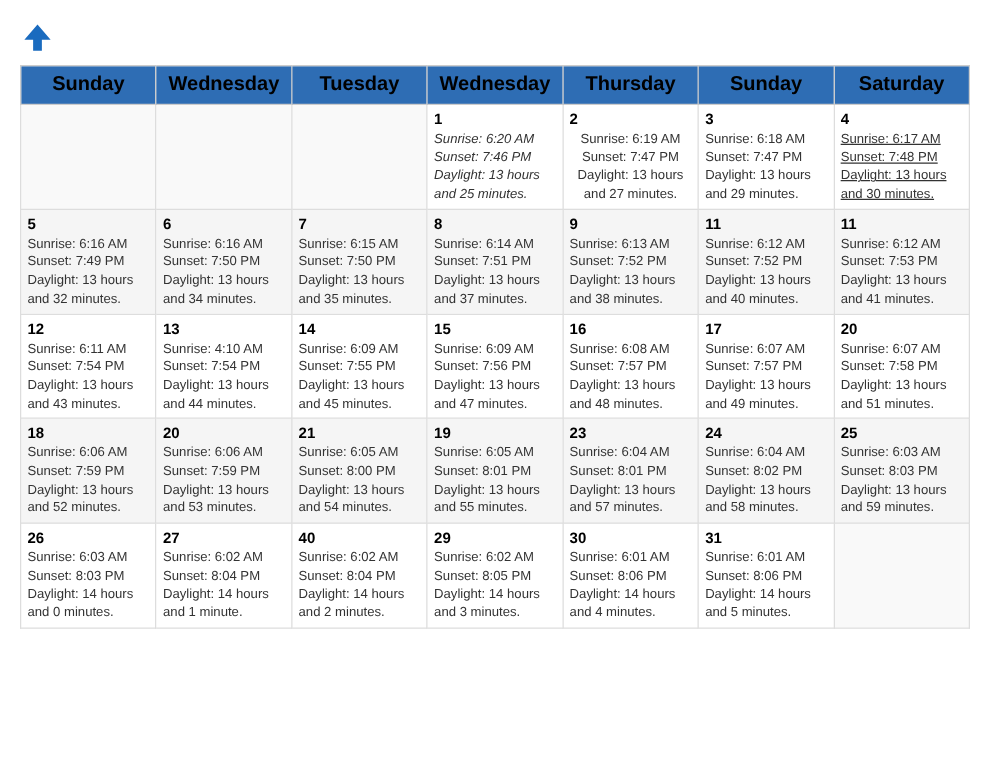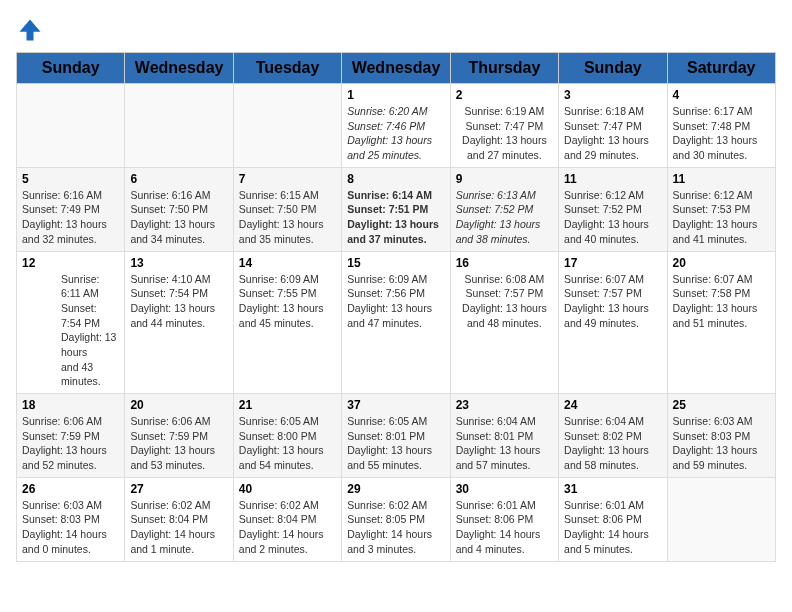--- a/index.html
+++ b/index.html
@@ -138,21 +138,21 @@
         </td>
         <td>
           <span class="day-num">3</span>
           <div class="day-info" style="white-space: pre-line;">Sunrise: 6:18 AM
 Sunset: 7:47 PM
 Daylight: 13 hours
 and 29 minutes.</div>
         </td>
         <td>
           <span class="day-num">4</span>
-          <div class="day-info" style="white-space: pre-line;">Sunrise: 6:17 AM
+          <div class="day-info" style="white-space: pre-line; text-decoration: underline;">Sunrise: 6:17 AM
 Sunset: 7:48 PM
 Daylight: 13 hours
 and 30 minutes.</div>
         </td>
       </tr>
       <tr>
         <td>
           <span class="day-num">5</span>
           <div class="day-info" style="white-space: pre-line;">Sunrise: 6:16 AM
 Sunset: 7:49 PM
@@ -168,28 +168,28 @@
         </td>
         <td>
           <span class="day-num">7</span>
           <div class="day-info" style="white-space: pre-line;">Sunrise: 6:15 AM
 Sunset: 7:50 PM
 Daylight: 13 hours
 and 35 minutes.</div>
         </td>
         <td>
           <span class="day-num">8</span>
-          <div class="day-info" style="white-space: pre-line; font-weight: bold;">Sunrise: 6:14 AM
+          <div class="day-info" style="white-space: pre-line;">Sunrise: 6:14 AM
 Sunset: 7:51 PM
 Daylight: 13 hours
 and 37 minutes.</div>
         </td>
         <td>
           <span class="day-num">9</span>
-          <div class="day-info" style="white-space: pre-line; font-style: italic;">Sunrise: 6:13 AM
+          <div class="day-info" style="white-space: pre-line;">Sunrise: 6:13 AM
 Sunset: 7:52 PM
 Daylight: 13 hours
 and 38 minutes.</div>
         </td>
         <td>
           <span class="day-num">11</span>
           <div class="day-info" style="white-space: pre-line;">Sunrise: 6:12 AM
 Sunset: 7:52 PM
 Daylight: 13 hours
 and 40 minutes.</div>
@@ -198,21 +198,21 @@
           <span class="day-num">11</span>
           <div class="day-info" style="white-space: pre-line;">Sunrise: 6:12 AM
 Sunset: 7:53 PM
 Daylight: 13 hours
 and 41 minutes.</div>
         </td>
       </tr>
       <tr>
         <td>
           <span class="day-num">12</span>
-          <div class="day-info" style="white-space: pre-line; margin-left: 39px;">Sunrise: 6:11 AM
+          <div class="day-info" style="white-space: pre-line;">Sunrise: 6:11 AM
 Sunset: 7:54 PM
 Daylight: 13 hours
 and 43 minutes.</div>
         </td>
         <td>
           <span class="day-num">13</span>
           <div class="day-info" style="white-space: pre-line;">Sunrise: 4:10 AM
 Sunset: 7:54 PM
 Daylight: 13 hours
 and 44 minutes.</div>
@@ -226,21 +226,21 @@
         </td>
         <td>
           <span class="day-num">15</span>
           <div class="day-info" style="white-space: pre-line;">Sunrise: 6:09 AM
 Sunset: 7:56 PM
 Daylight: 13 hours
 and 47 minutes.</div>
         </td>
         <td>
           <span class="day-num">16</span>
-          <div class="day-info" style="white-space: pre-line; text-align: center;">Sunrise: 6:08 AM
+          <div class="day-info" style="white-space: pre-line;">Sunrise: 6:08 AM
 Sunset: 7:57 PM
 Daylight: 13 hours
 and 48 minutes.</div>
         </td>
         <td>
           <span class="day-num">17</span>
           <div class="day-info" style="white-space: pre-line;">Sunrise: 6:07 AM
 Sunset: 7:57 PM
 Daylight: 13 hours
 and 49 minutes.</div>
@@ -269,21 +269,21 @@
 and 53 minutes.</div>
         </td>
         <td>
           <span class="day-num">21</span>
           <div class="day-info" style="white-space: pre-line;">Sunrise: 6:05 AM
 Sunset: 8:00 PM
 Daylight: 13 hours
 and 54 minutes.</div>
         </td>
         <td>
-          <span class="day-num">37</span>
+          <span class="day-num">19</span>
           <div class="day-info" style="white-space: pre-line;">Sunrise: 6:05 AM
 Sunset: 8:01 PM
 Daylight: 13 hours
 and 55 minutes.</div>
         </td>
         <td>
           <span class="day-num">23</span>
           <div class="day-info" style="white-space: pre-line;">Sunrise: 6:04 AM
 Sunset: 8:01 PM
 Daylight: 13 hours

